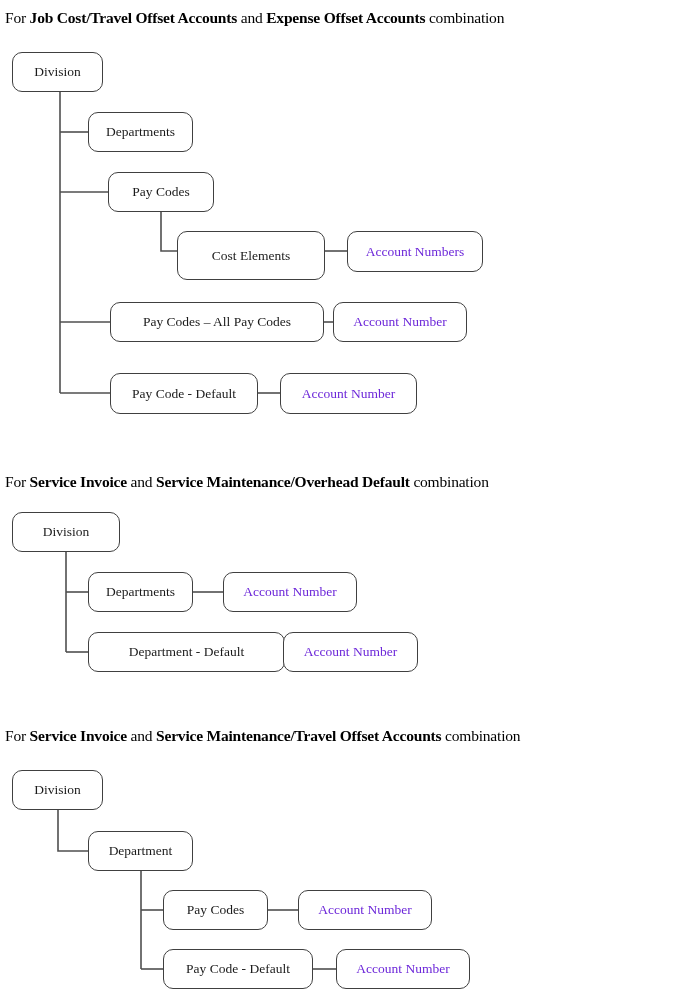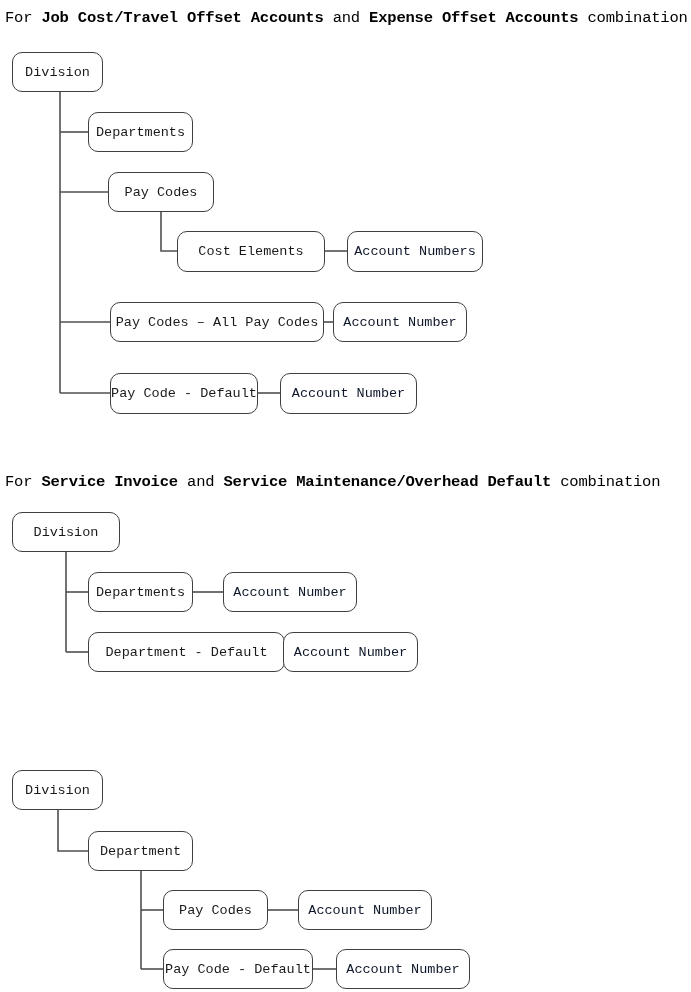--- a/index.html
+++ b/index.html
@@ -1,21 +1,21 @@
 <!DOCTYPE html>
 <html><head>
 <meta charset="utf-8">
 <style>
   html, body { margin: 0; padding: 0; background: #ffffff; }
   .canvas {
     position: relative;
     width: 691px;
     height: 992px;
     background: #ffffff;
-    font-family: Liberation Mono, monospace;
+    font-family: Liberation Serif, serif;
     color: #000000;
     overflow: hidden;
   }
   .heading {
     position: absolute;
     left: 5px;
     font-size: 15.5px;
     line-height: 20px;
     color: #000000;
     white-space: nowrap;
@@ -29,21 +29,21 @@
     border-radius: 10px;
     background: #ffffff;
     display: flex;
     align-items: center;
     justify-content: center;
     font-size: 13.5px;
     color: #1a1a1a;
     white-space: nowrap;
     z-index: 2;
   }
-  .node.red { color: #0f172a; }
+  .node.red { color: #6d28d9; }
   svg.connectors {
     position: absolute;
     left: 0; top: 0;
     width: 691px; height: 992px;
     z-index: 1;
   }
   svg.connectors path {
     fill: none;
     stroke: #4f4f4f;
     stroke-width: 1.6;
@@ -78,35 +78,36 @@
     <path d="M141 969 L163 969"></path>
     <path d="M268 910 L298 910"></path>
     <path d="M313 969 L336 969"></path>
   </svg>
 
   <div class="heading" style="top:8px;"><span>For </span><b>Job Cost/Travel Offset Accounts</b><span> and </span><b>Expense Offset Accounts</b><span> combination</span></div>
 
   <div class="node" style="left:12px; top:52px; width:91px; height:40px;">Division</div>
   <div class="node" style="left:88px; top:112px; width:105px; height:40px;">Departments</div>
   <div class="node" style="left:108px; top:172px; width:106px; height:40px;">Pay Codes</div>
-  <div class="node" style="left:177px; top:231px; width:148px; height:41px;">Cost Elements</div>
+  <div class="node" style="left:177px; top:231px; width:148px; height:49px;">Cost Elements</div>
   <div class="node red" style="left:347px; top:231px; width:136px; height:41px;">Account Numbers</div>
   <div class="node" style="left:110px; top:302px; width:214px; height:40px;">Pay Codes – All Pay Codes</div>
   <div class="node red" style="left:333px; top:302px; width:134px; height:40px;">Account Number</div>
   <div class="node" style="left:110px; top:373px; width:148px; height:41px;">Pay Code - Default</div>
   <div class="node red" style="left:280px; top:373px; width:137px; height:41px;">Account Number</div>
 
   <div class="heading" style="top:472px;"><span>For </span><b>Service Invoice</b><span> and </span><b>Service Maintenance/Overhead Default</b><span> combination</span></div>
 
   <div class="node" style="left:12px; top:512px; width:108px; height:40px;">Division</div>
   <div class="node" style="left:88px; top:572px; width:105px; height:40px;">Departments</div>
   <div class="node red" style="left:223px; top:572px; width:134px; height:40px;">Account Number</div>
   <div class="node" style="left:88px; top:632px; width:197px; height:40px;">Department - Default</div>
   <div class="node red" style="left:283px; top:632px; width:135px; height:40px;">Account Number</div>
 
+  <div class="heading" style="top:726px;"><span>For </span><b>Service Invoice</b><span> and </span><b>Service Maintenance/Travel Offset Accounts</b><span> combination</span></div>
 
   <div class="node" style="left:12px; top:770px; width:91px; height:40px;">Division</div>
   <div class="node" style="left:88px; top:831px; width:105px; height:40px;">Department</div>
   <div class="node" style="left:163px; top:890px; width:105px; height:40px;">Pay Codes</div>
   <div class="node red" style="left:298px; top:890px; width:134px; height:40px;">Account Number</div>
   <div class="node" style="left:163px; top:949px; width:150px; height:40px;">Pay Code - Default</div>
   <div class="node red" style="left:336px; top:949px; width:134px; height:40px;">Account Number</div>
 
 </div>
 

